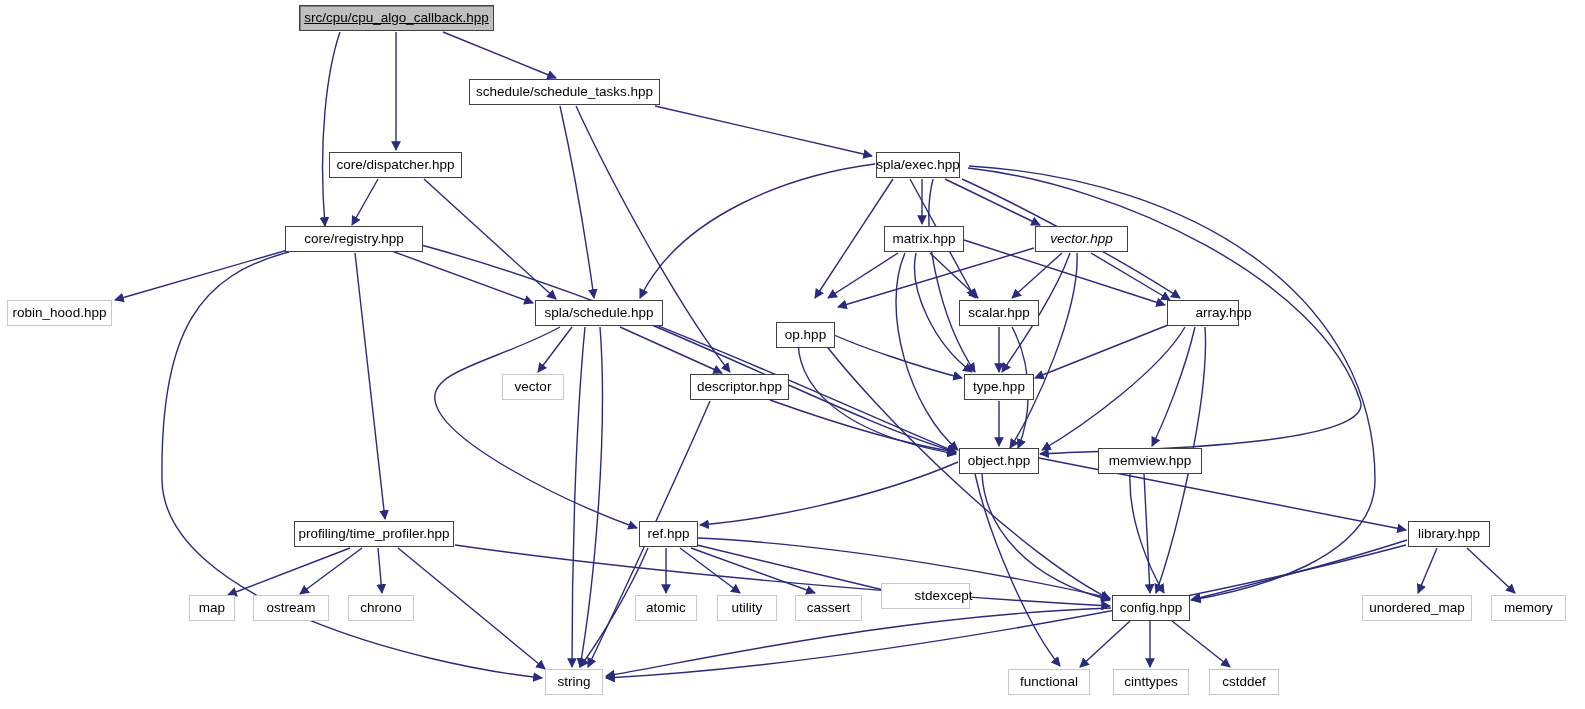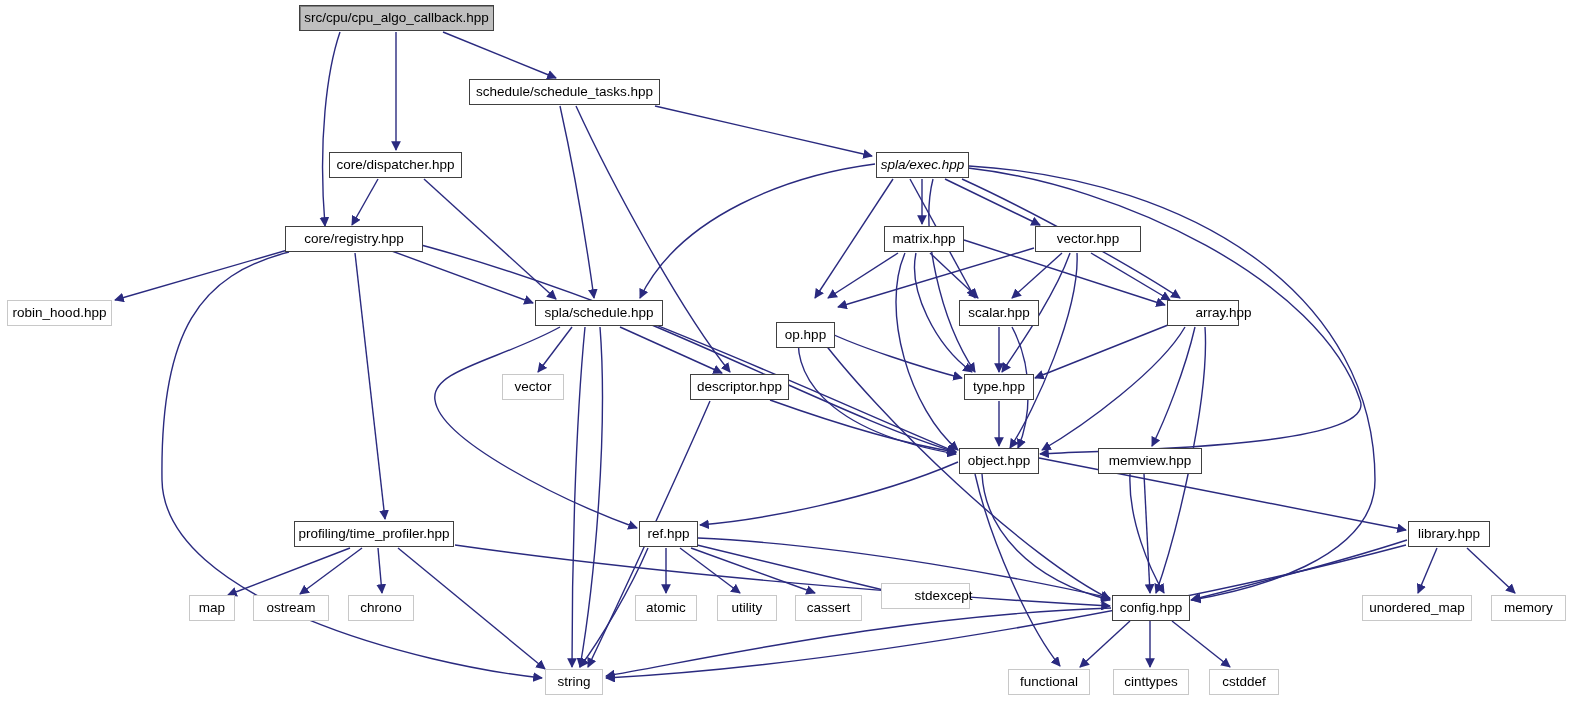--- a/index.html
+++ b/index.html
@@ -95,39 +95,39 @@
         <path d="M 1407,540 C 1330,565 1230,590 1191,600" marker-end="url(#arrow)" stroke="#2a2a7f"></path>
         <path d="M 1406,545 C 1200,600 850,665 606,678" marker-end="url(#arrow)" stroke="#2a2a7f"></path>
         <path d="M 1130,621 L 1080,667" marker-end="url(#arrow)" stroke="#2a2a7f"></path>
         <path d="M 1150,621 L 1150,667" marker-end="url(#arrow)" stroke="#2a2a7f"></path>
         <path d="M 1172,621 L 1230,667" marker-end="url(#arrow)" stroke="#2a2a7f"></path>
         <path d="M 1111,608 C 900,615 700,660 606,676" marker-end="url(#arrow)" stroke="#2a2a7f"></path>
         <path d="M 975,474 C 990,540 1030,630 1060,666" marker-end="url(#arrow)" stroke="#2a2a7f"></path>
       </g>
   </svg>
   <div id="node-layer">
-      <div class="node root" style="left: 299px; top: 5px; width: 195px; height: 26px;">
+      <div class="node root" style="left: 299px; top: 5px; width: 195px; height: 26px; text-decoration: underline;">
         <span>src/cpu/cpu_algo_callback.hpp</span>
       </div>
       <div class="node internal" style="left: 469px; top: 79px; width: 191px; height: 26px;">
         <span>schedule/schedule_tasks.hpp</span>
       </div>
       <div class="node internal" style="left: 329px; top: 152px; width: 133px; height: 26px;">
         <span>core/dispatcher.hpp</span>
       </div>
-      <div class="node internal" style="left: 876px; top: 152px; width: 93px; height: 26px; font-style: italic;">
+      <div class="node internal" style="left: 876px; top: 152px; width: 84px; height: 26px;">
         <span>spla/exec.hpp</span>
       </div>
       <div class="node internal" style="left: 285px; top: 226px; width: 138px; height: 26px;">
         <span>core/registry.hpp</span>
       </div>
       <div class="node internal" style="left: 884px; top: 226px; width: 80px; height: 26px;">
         <span>matrix.hpp</span>
       </div>
-      <div class="node internal" style="left: 1035px; top: 226px; width: 106px; height: 26px;">
+      <div class="node internal" style="left: 1035px; top: 226px; width: 93px; height: 26px; font-style: italic;">
         <span>vector.hpp</span>
       </div>
       <div class="node external" style="left: 7px; top: 300px; width: 105px; height: 26px;">
         <span>robin_hood.hpp</span>
       </div>
       <div class="node internal" style="left: 535px; top: 300px; width: 128px; height: 26px;">
         <span>spla/schedule.hpp</span>
       </div>
       <div class="node internal" style="left: 776px; top: 300px; width: 59px; height: 26px; margin-top: 22px;">
         <span>op.hpp</span>

